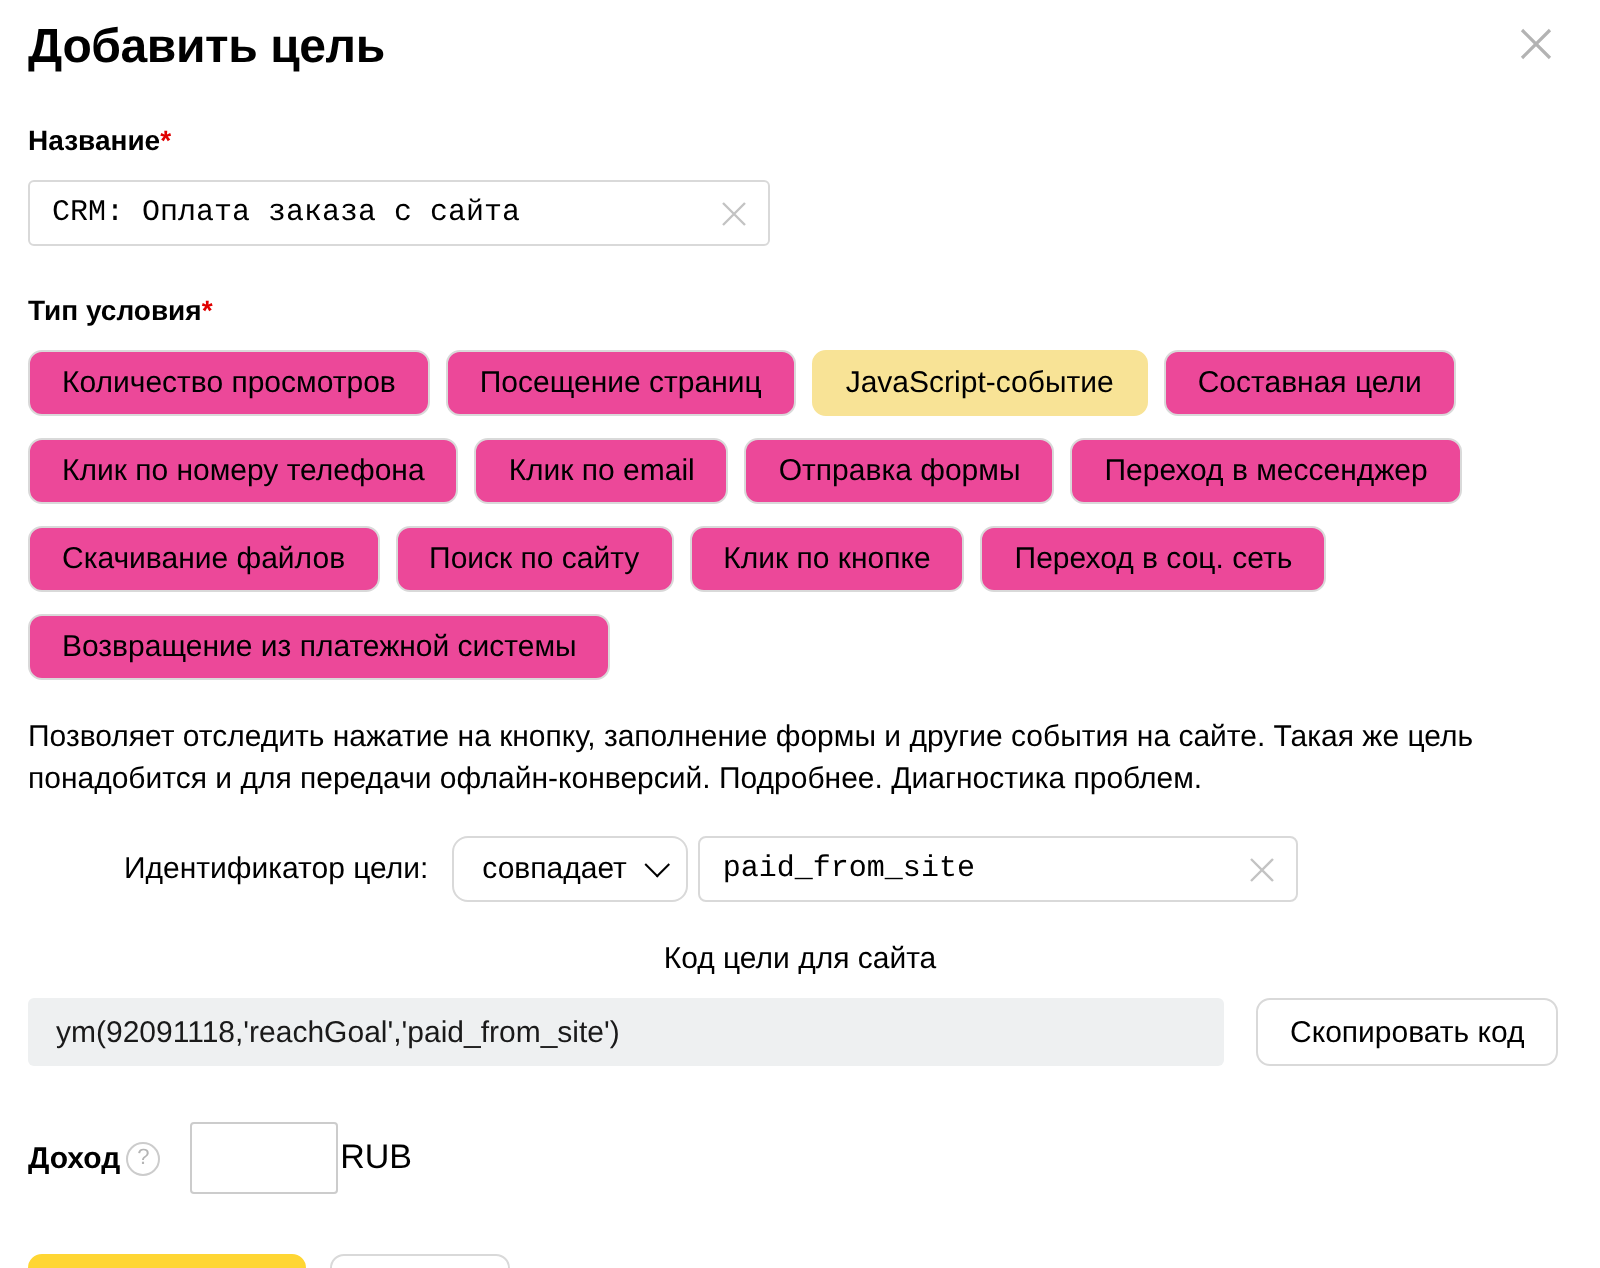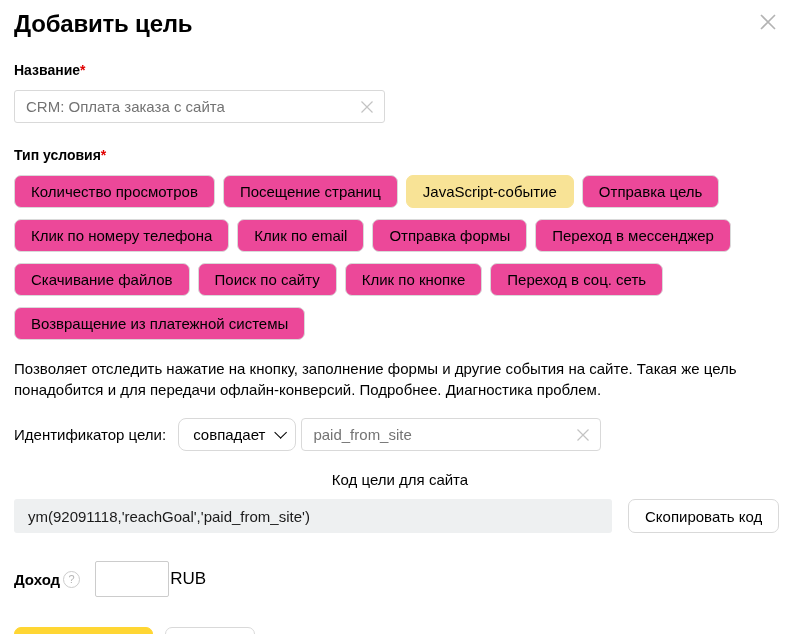--- a/index.html
+++ b/index.html
@@ -22,43 +22,43 @@
   .field-label { font-size: 14px; font-weight: 700; margin-top: 24px; margin-bottom: 12px; }
   .req { color: #e00000; font-weight: 700; }
 
   .input-wrap {
     position: relative; width: 371px; height: 33px;
     border: 1px solid #d9d9d9; border-radius: 3px;
     display: flex; align-items: center; background: #fff;
   }
   .text-input {
     border: none; outline: none; background: transparent;
-    font-family: Liberation Sans, sans-serif;
-    font-size: 15px; color: #737373; flex: 1; padding: 0 30px 0 11px; height: 100%;
+    font-family: Liberation Mono, monospace;
+    font-size: 15px; color: #000000; flex: 1; padding: 0 30px 0 11px; height: 100%;
   }
   .clear-x {
     position: absolute; right: 9px; top: 50%; transform: translateY(-50%);
     background: none; border: none; cursor: pointer; line-height: 0; padding: 0;
   }
 
   .chip-row { display: flex; gap: 8px; margin-bottom: 11px; }
   .chip {
     height: 33px; padding: 0 16px; background: #ec4899;
     border: 1px solid #d9d9d9; border-radius: 7px;
     font-family: "Liberation Sans", sans-serif;
     font-size: 15px; color: #000; cursor: pointer; white-space: nowrap;
     display: inline-flex; align-items: center;
   }
   .chip.selected { background: #f8e396; border-color: #f8e396; }
 
   .description { font-size: 15px; line-height: 21px; max-width: 776px; margin-top: 18px; color: #000; }
   .link { color: #000000; text-decoration: none; cursor: pointer; }
 
   .ident-row { display: flex; align-items: center; margin-top: 18px; }
-  .ident-label { font-size: 15px; margin-right: 12px; }
+  .ident-label { font-size: 15px; margin-right: 12px; margin-left: 48px; }
   .select-box {
     height: 33px; border: 1px solid #d9d9d9; border-radius: 8px;
     background: #fff; display: inline-flex; align-items: center;
     padding: 0 12px 0 14px; font-size: 15px; cursor: pointer; gap: 9px;
     font-family: "Liberation Sans", sans-serif;
   }
   .chev { width: 9px; height: 9px; border-right: 1.6px solid #000; border-bottom: 1.6px solid #000; transform: rotate(45deg) translateY(-3px); }
   .ident-input-wrap { margin-left: 5px; width: 300px; height: 33px; border-radius: 4px; align-items: flex-end; }
 
   .code-label { font-size: 15px; margin-top: 20px; margin-bottom: 11px; text-align: center; }
@@ -124,21 +124,21 @@
       </span>
     </button>
   </div>
 
   <div class="field-label"><span>Тип условия</span><span class="req">*</span></div>
 
   <div class="chip-row">
     <button class="chip">Количество просмотров</button>
     <button class="chip">Посещение страниц</button>
     <button class="chip selected">JavaScript-событие</button>
-    <button class="chip">Отправка цель</button>
+    <button class="chip">Составная цели</button>
   </div>
   <div class="chip-row">
     <button class="chip">Клик по номеру телефона</button>
     <button class="chip">Клик по email</button>
     <button class="chip">Отправка формы</button>
     <button class="chip">Переход в мессенджер</button>
   </div>
   <div class="chip-row">
     <button class="chip">Скачивание файлов</button>
     <button class="chip">Поиск по сайту</button>

